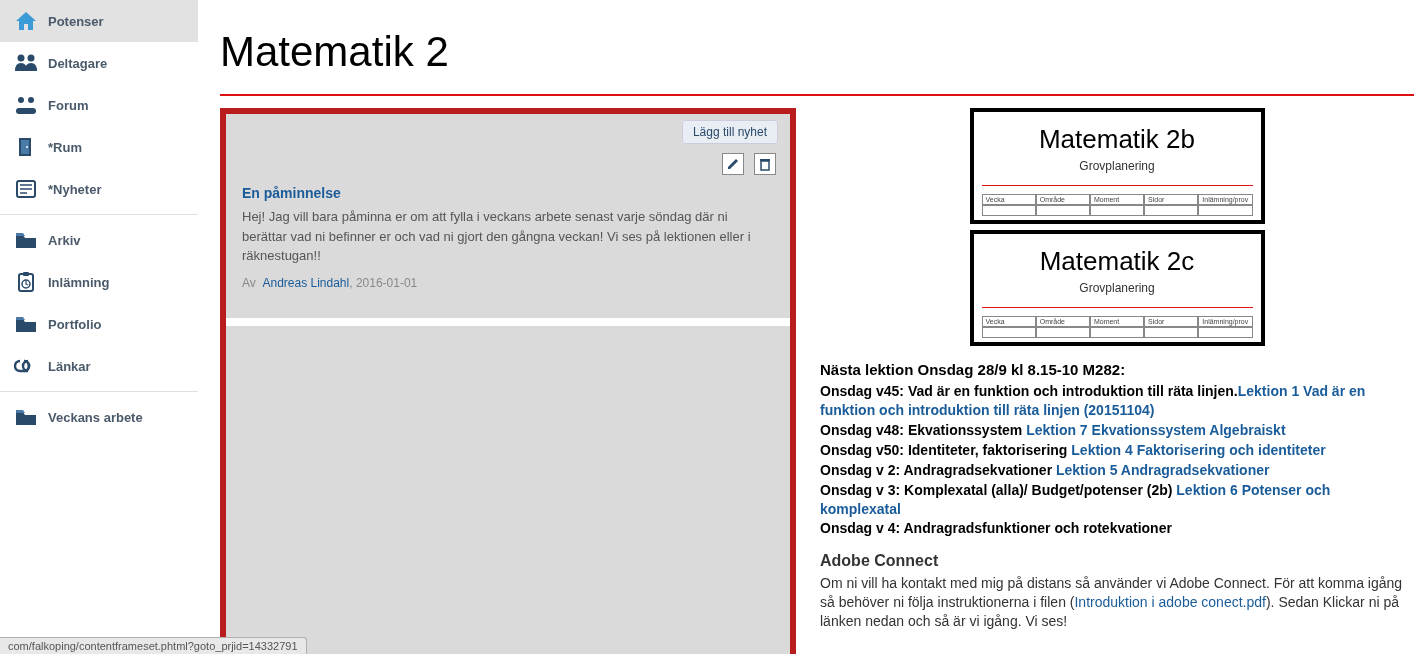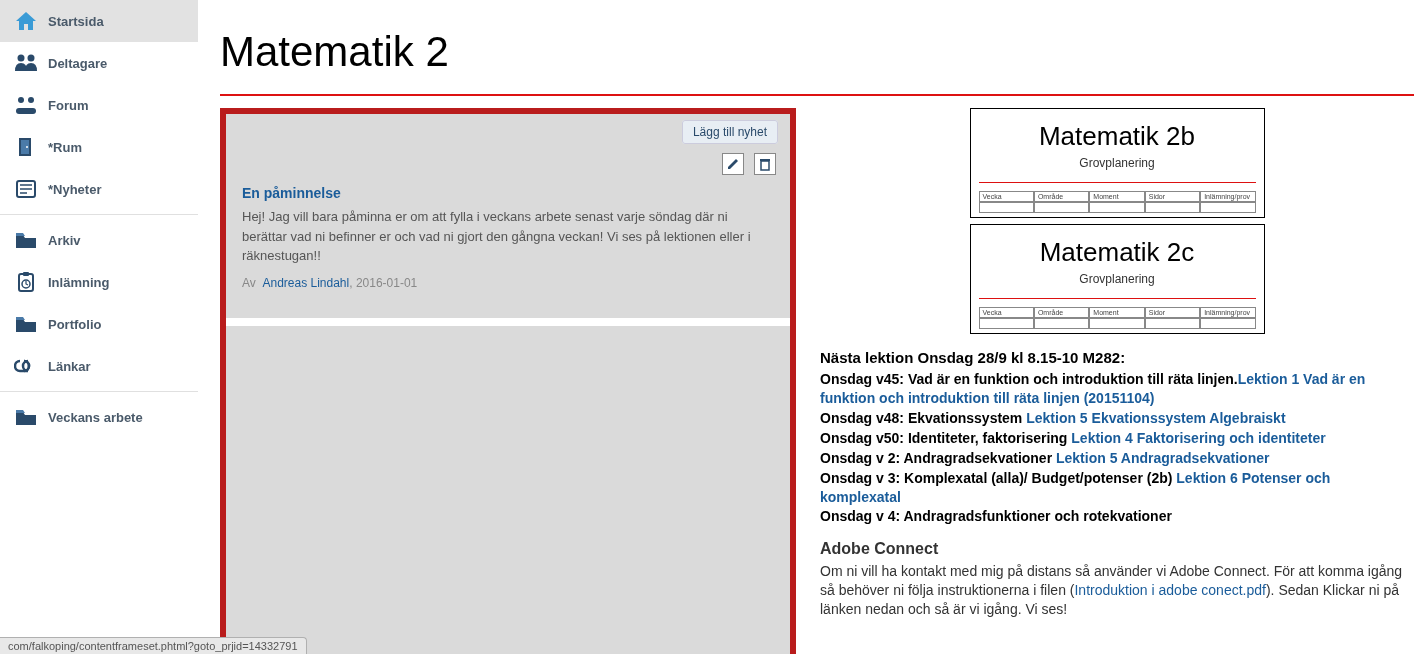--- a/index.html
+++ b/index.html
@@ -24,21 +24,21 @@
 .add-news { background: #e8eef4; border: 1px solid #ccd; padding: 4px 10px; border-radius: 3px; color: #2a4a6a; cursor: pointer; font-size: 12px; }
 .news-actions { text-align: right; padding: 4px 14px 6px 14px; }
 .action-btn { display: inline-flex; width: 22px; height: 22px; border: 1px solid #888; background: #fff; align-items: center; justify-content: center; margin-left: 6px; cursor: pointer; }
 .news-item { padding: 4px 32px 12px 16px; }
 .news-title { color: #1a5c9a; font-weight: bold; font-size: 14px; margin-bottom: 6px; }
 .news-body { color: #555; line-height: 1.5; margin-bottom: 10px; }
 .news-meta { color: #888; font-size: 12px; }
 .news-meta a { color: #1a5c9a; text-decoration: none; }
 .news-sep { height: 8px; background: #fff; margin: 16px 0 0 0; }
 
-.thumb { border: 1px solid #000000; background: #fff; width: 295px; margin: 0 auto 6px auto; padding: 12px 8px 4px 8px; }
+.thumb { border: 4px solid #000000; background: #fff; width: 295px; margin: 0 auto 6px auto; padding: 12px 8px 4px 8px; }
 .thumb-title { text-align: center; font-family: Arial; font-size: 26px; color: #000; }
 .thumb-sub { text-align: center; font-size: 12px; color: #333; margin-top: 4px; margin-bottom: 12px; }
 .thumb-hr { border: none; border-top: 1px solid #d11; margin: 6px 0 8px 0; }
 .thumb-table { display: flex; font-size: 7px; color: #444; }
 .thumb-cell { border: 1px solid #888; padding: 1px 3px; flex: 1; overflow: hidden; white-space: nowrap; }
 
 .schedule { margin-top: 14px; font-family: Arial, sans-serif; font-size: 14px; line-height: 1.35; }
 .schedule-header { font-weight: bold; color: #000; margin-bottom: 2px; font-size: 15px; }
 .schedule-line { color: #000; font-weight: bold; margin-bottom: 1px; }
 .schedule-line a, .schedule a { color: #1a5c9a; text-decoration: none; font-weight: bold; }
@@ -51,21 +51,21 @@
 </head>
 <body>
 
 <div class="sidebar">
   <div class="sidebar-item active">
     <span class="icon">
         <svg width="24" height="22" viewBox="0 0 24 22">
           <path d="M12 2 L22 11 L19 11 L19 20 L14 20 L14 14 L10 14 L10 20 L5 20 L5 11 L2 11 Z" fill="#3a9bd6"></path>
         </svg>
       </span>
-    <span>Startsida</span>
+    <span>Potenser</span>
   </div>
   <div class="sidebar-item">
     <span class="icon">
         <svg width="26" height="20" viewBox="0 0 26 20">
           <circle cx="8" cy="5" r="3.5" fill="#2a4a6a"></circle>
           <circle cx="18" cy="5" r="3.5" fill="#2a4a6a"></circle>
           <path d="M2 18 Q2 10 8 10 Q14 10 14 18 Z" fill="#2a4a6a"></path>
           <path d="M12 18 Q12 10 18 10 Q24 10 24 18 Z" fill="#2a4a6a"></path>
         </svg>
       </span>
@@ -228,21 +228,21 @@
               <div class="thumb-cell">&nbsp;</div>
               <div class="thumb-cell">&nbsp;</div>
             </div>
           </div>
         </div>
 
       <div class="schedule">
         <div class="schedule-header">Nästa lektion Onsdag 28/9 kl 8.15-10 M282:</div>
         <div id="schedule-lines">
             <div class="schedule-line"><span>Onsdag v45: Vad är en funktion och introduktion till räta linjen.</span><a href="#">Lektion 1 Vad är en funktion och introduktion till räta linjen (20151104)</a></div>
-            <div class="schedule-line"><span>Onsdag v48: Ekvationssystem </span><a href="#">Lektion 5 Ekvationssystem Algebraiskt</a></div>
+            <div class="schedule-line"><span>Onsdag v48: Ekvationssystem </span><a href="#">Lektion 7 Ekvationssystem Algebraiskt</a></div>
             <div class="schedule-line"><span>Onsdag v50: Identiteter, faktorisering </span><a href="#">Lektion 4 Faktorisering och identiteter</a></div>
             <div class="schedule-line"><span>Onsdag v 2: Andragradsekvationer </span><a href="#">Lektion 5 Andragradsekvationer</a></div>
             <div class="schedule-line"><span>Onsdag v 3: Komplexatal (alla)/ Budget/potenser (2b) </span><a href="#">Lektion 6 Potenser och komplexatal</a></div>
             <div class="schedule-line"><span>Onsdag v 4: Andragradsfunktioner och rotekvationer</span></div>
           </div>
         <div class="adobe-h">Adobe Connect</div>
         <div class="adobe-p">
           <span>Om ni vill ha kontakt med mig på distans så använder vi Adobe Connect. För att komma igång så behöver ni följa instruktionerna i filen (</span><a href="#">Introduktion i adobe conect.pdf</a><span>). Sedan Klickar ni på länken nedan och så är vi igång. Vi ses!</span>
         </div>
 

